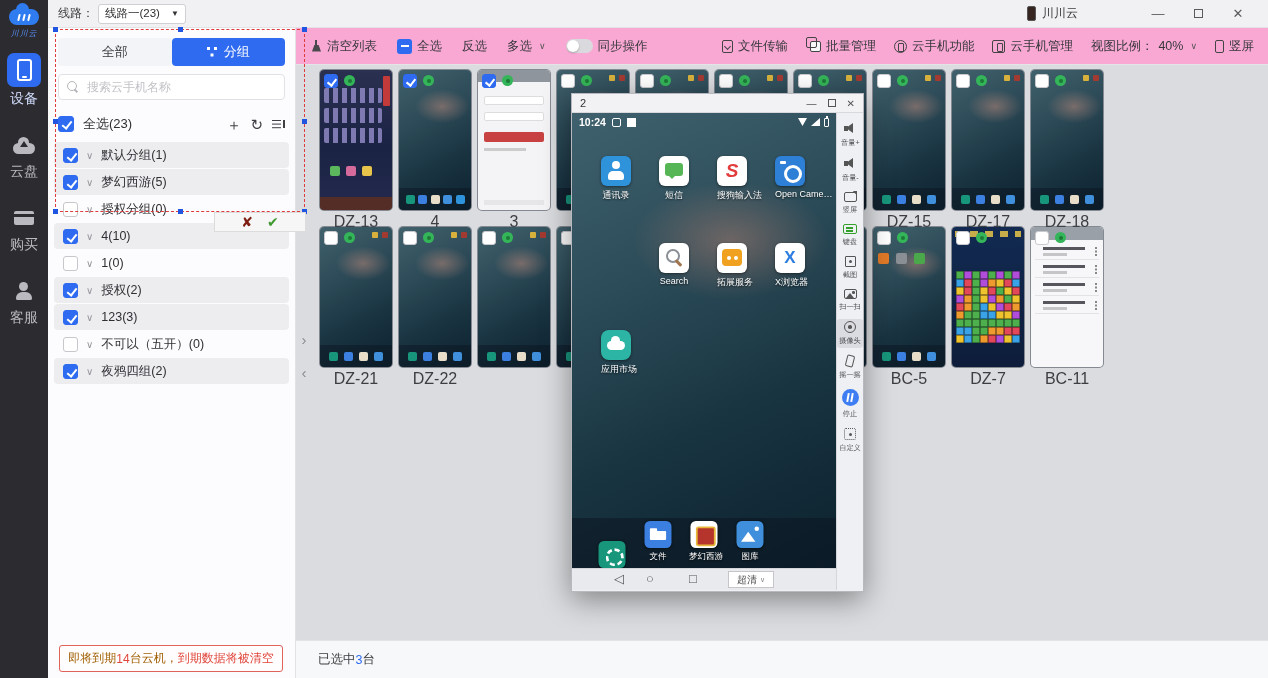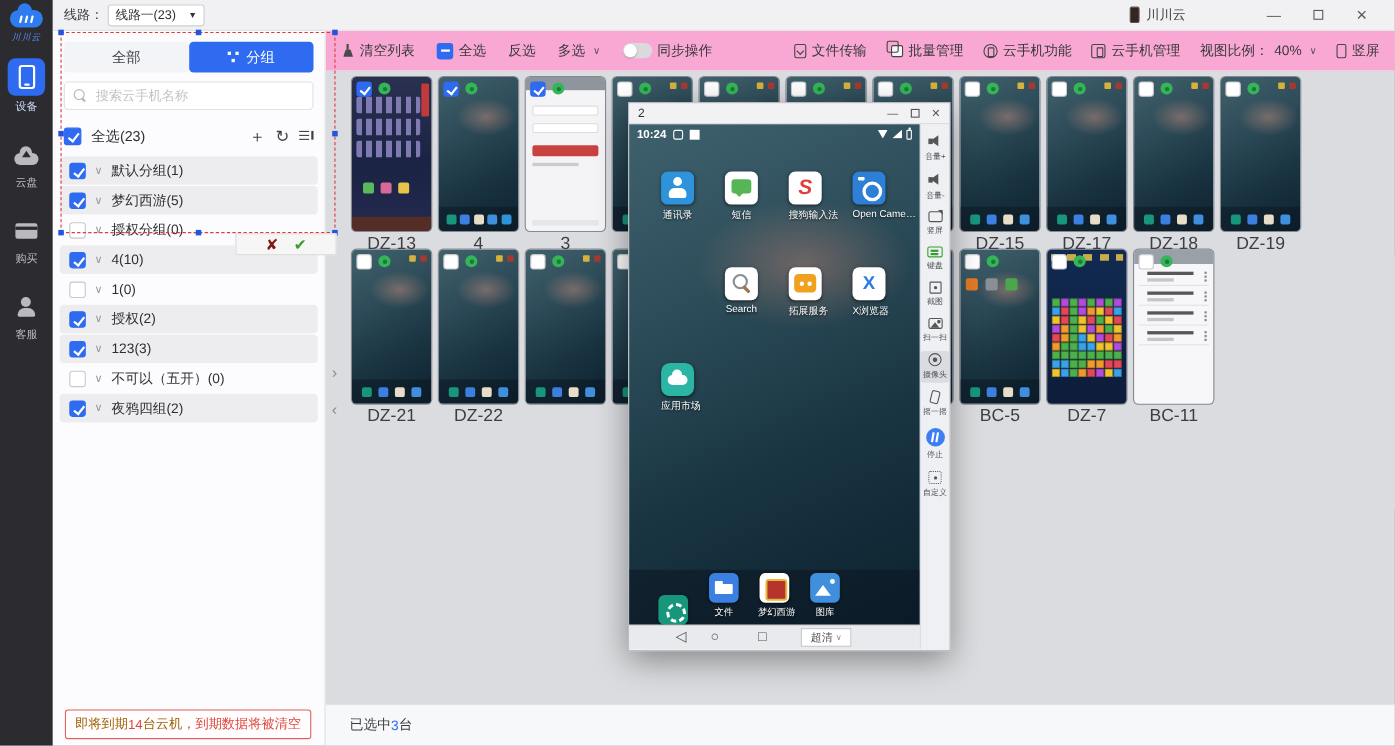--- a/index.html
+++ b/index.html
@@ -12,21 +12,21 @@
   .logo{padding-top:5px;}
   .logo-cloud{width:30px;height:16px;background:#2f7bf0;border-radius:8px;position:relative;margin:4px auto 3px;}
   .logo-cloud::before{content:"";position:absolute;left:7px;top:-6px;width:13px;height:13px;border-radius:50%;background:#2f7bf0;}
   .logo-cloud i{position:absolute;width:2px;height:7px;background:#fff;border-radius:1px;top:5px;transform:rotate(14deg);z-index:2;}
   .logo-cloud i:nth-child(1){left:9px;} .logo-cloud i:nth-child(2){left:14px;} .logo-cloud i:nth-child(3){left:19px;}
   .logo-text{color:#5a8ef5;font-size:8px;font-style:italic;text-align:center;letter-spacing:1px;}
   .sb-item{width:48px;text-align:center;margin-top:22px;cursor:pointer;}
   .sb-item:first-child{margin-top:14px;}
   .sb-tile{width:34px;height:34px;background:#2e6bf0;border-radius:7px;margin:0 auto;display:flex;align-items:center;justify-content:center;}
   .sb-plain{width:34px;height:30px;margin:0 auto;display:flex;align-items:center;justify-content:center;}
-  .sb-label{font-size:10px;color:#b9b9bf;margin-top:3px;}
+  .sb-label{font-size:14px;color:#b9b9bf;margin-top:3px;}
   .sb-label.act{color:#cdd9f8;}
   .si{display:block;position:relative;}
   .si-device{width:15px;height:22px;border:2px solid #fff;border-radius:3px;}
   .si-device::after{content:"";position:absolute;left:3px;bottom:1px;width:5px;height:2px;background:#fff;border-radius:1px;}
   .si-cloud-disk{width:22px;height:11px;background:#b9b9bf;border-radius:6px;margin-top:6px;}
   .si-cloud-disk::before{content:"";position:absolute;left:5px;top:-6px;width:11px;height:11px;border-radius:50%;background:#b9b9bf;}
   .si-cloud-disk::after{content:"";position:absolute;left:7px;top:-2px;border-left:4px solid transparent;border-right:4px solid transparent;border-bottom:6px solid #2c2c30;}
   .si-purchase{width:20px;height:14px;background:#b9b9bf;border-radius:2px;}
   .si-purchase::after{content:"";position:absolute;left:0;top:3px;width:20px;height:3px;background:#2c2c30;}
   .si-support{width:20px;height:19px;}
@@ -621,37 +621,20 @@
                 <b></b>
                 <b></b>
                 <b></b>
                 <b></b>
               </div>
               <span class="tcb"></span>
               <span class="tdot"></span>
             </div>
             <div class="cap">DZ-18</div>
           </div>
-          <div class="cell">
-            <div class="scr v-nebula">
-              <div class="nb-top">
-                <b></b>
-                <b></b>
-              </div>
-              <div class="nb-dock">
-                <b></b>
-                <b></b>
-                <b></b>
-                <b></b>
-              </div>
-              <span class="tcb"></span>
-              <span class="tdot"></span>
-            </div>
-            <div class="cap">DZ-19</div>
-          </div>
         </div>
         <div class="trow trow2">
           <div class="cell">
             <div class="scr v-nebula">
               <div class="nb-top">
                 <b></b>
                 <b></b>
               </div>
               <div class="nb-dock">
                 <b></b>

